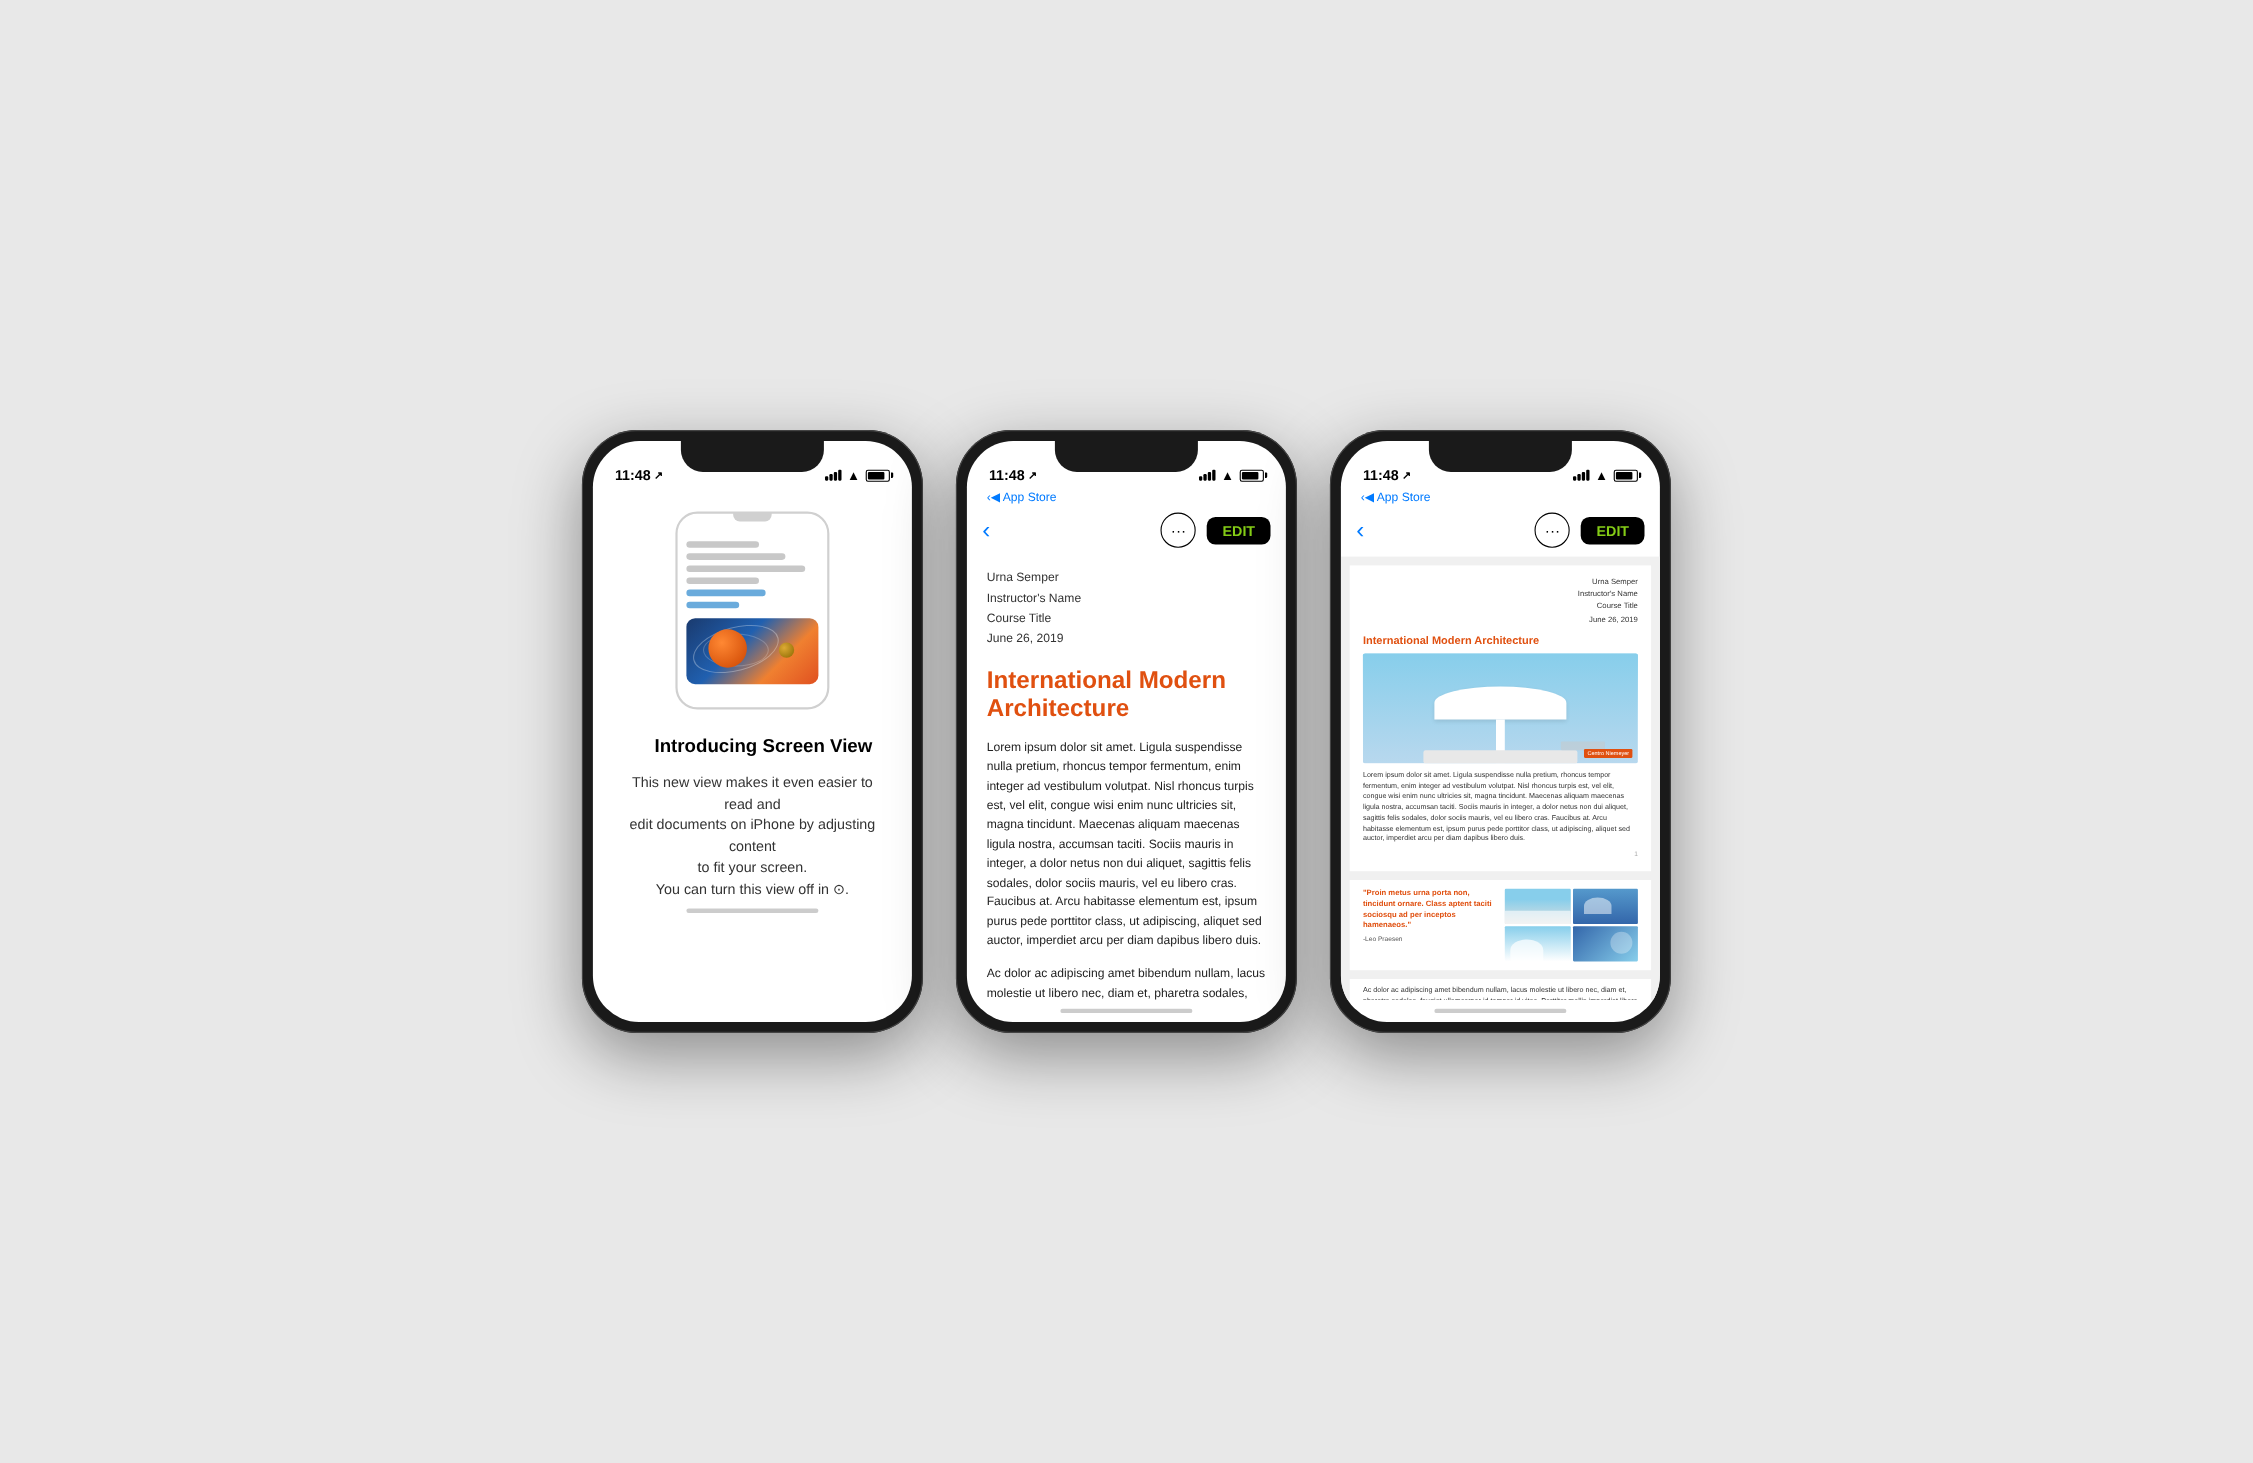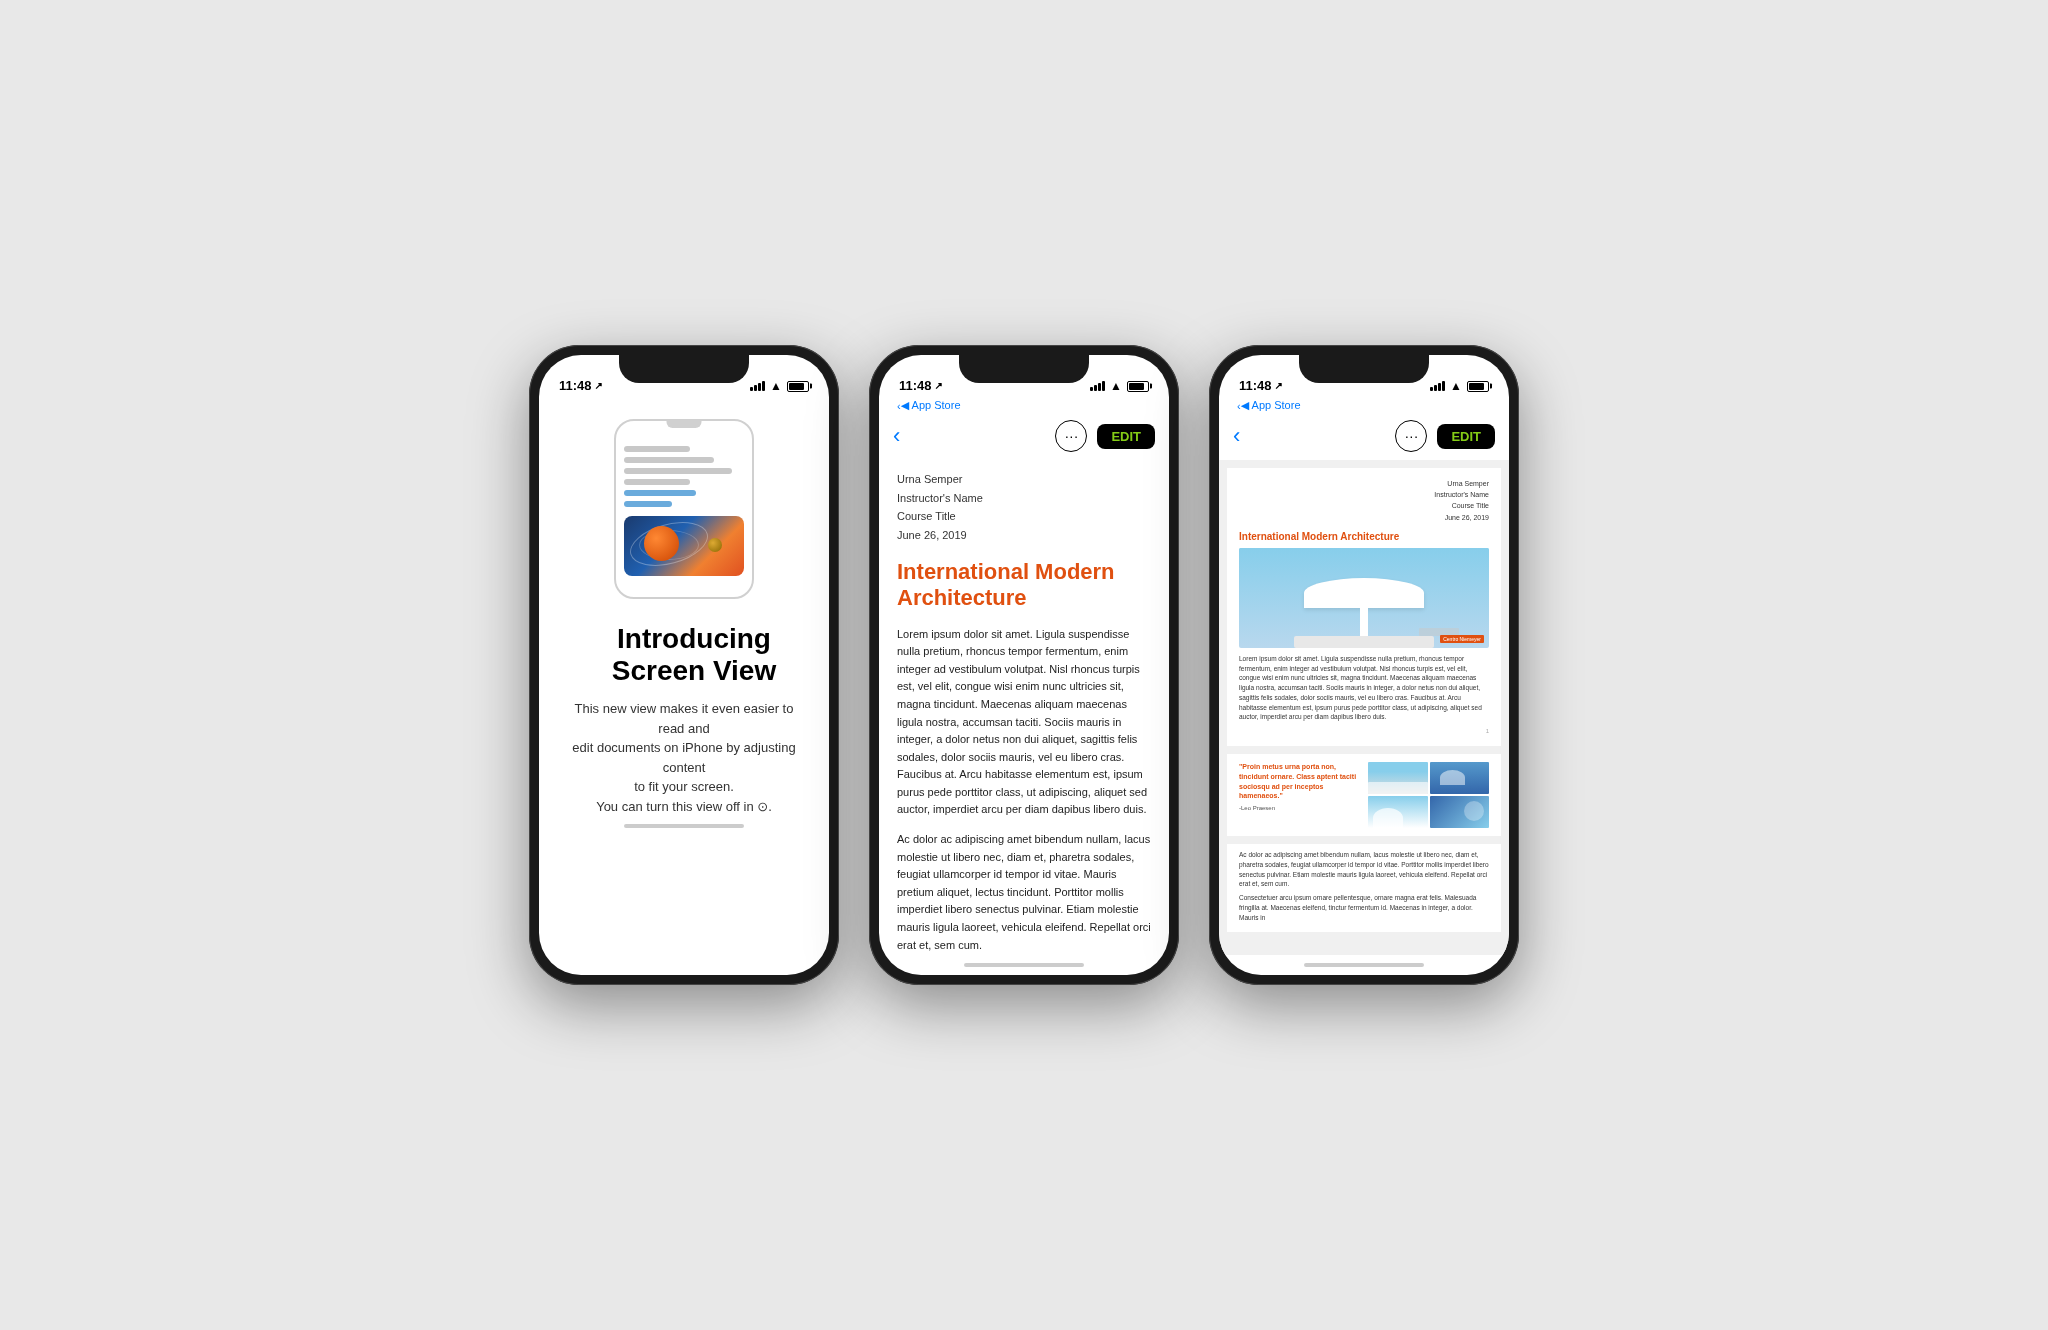--- a/index.html
+++ b/index.html
@@ -16,21 +16,21 @@
     .phones-container {
       display: flex;
       gap: 30px;
       align-items: center;
       justify-content: center;
     }
 
     
     .phone {
       width: 310px;
-      height: 640px;
+      height: 548px;
       background: #1a1a1a;
       border-radius: 50px;
       padding: 10px;
       box-shadow: 0 20px 60px rgba(0,0,0,0.4), inset 0 0 0 1px #444;
       position: relative;
       flex-shrink: 0;
     }
 
     .phone-inner {
       width: 100%;
@@ -234,21 +234,21 @@
       top: -1px;
       left: 50%;
       transform: translateX(-50%);
       width: 35px;
       height: 8px;
       background: #d0d0d0;
       border-radius: 0 0 6px 6px;
     }
 
     .welcome-title {
-      font-size: 28px;
+      font-size: 17px;
       font-weight: 700;
       text-align: center;
       color: #000;
       margin-bottom: 12px;
       flex-shrink: 0;
       padding-left: 20px;
     }
 
     .welcome-desc {
       font-size: 13px;

